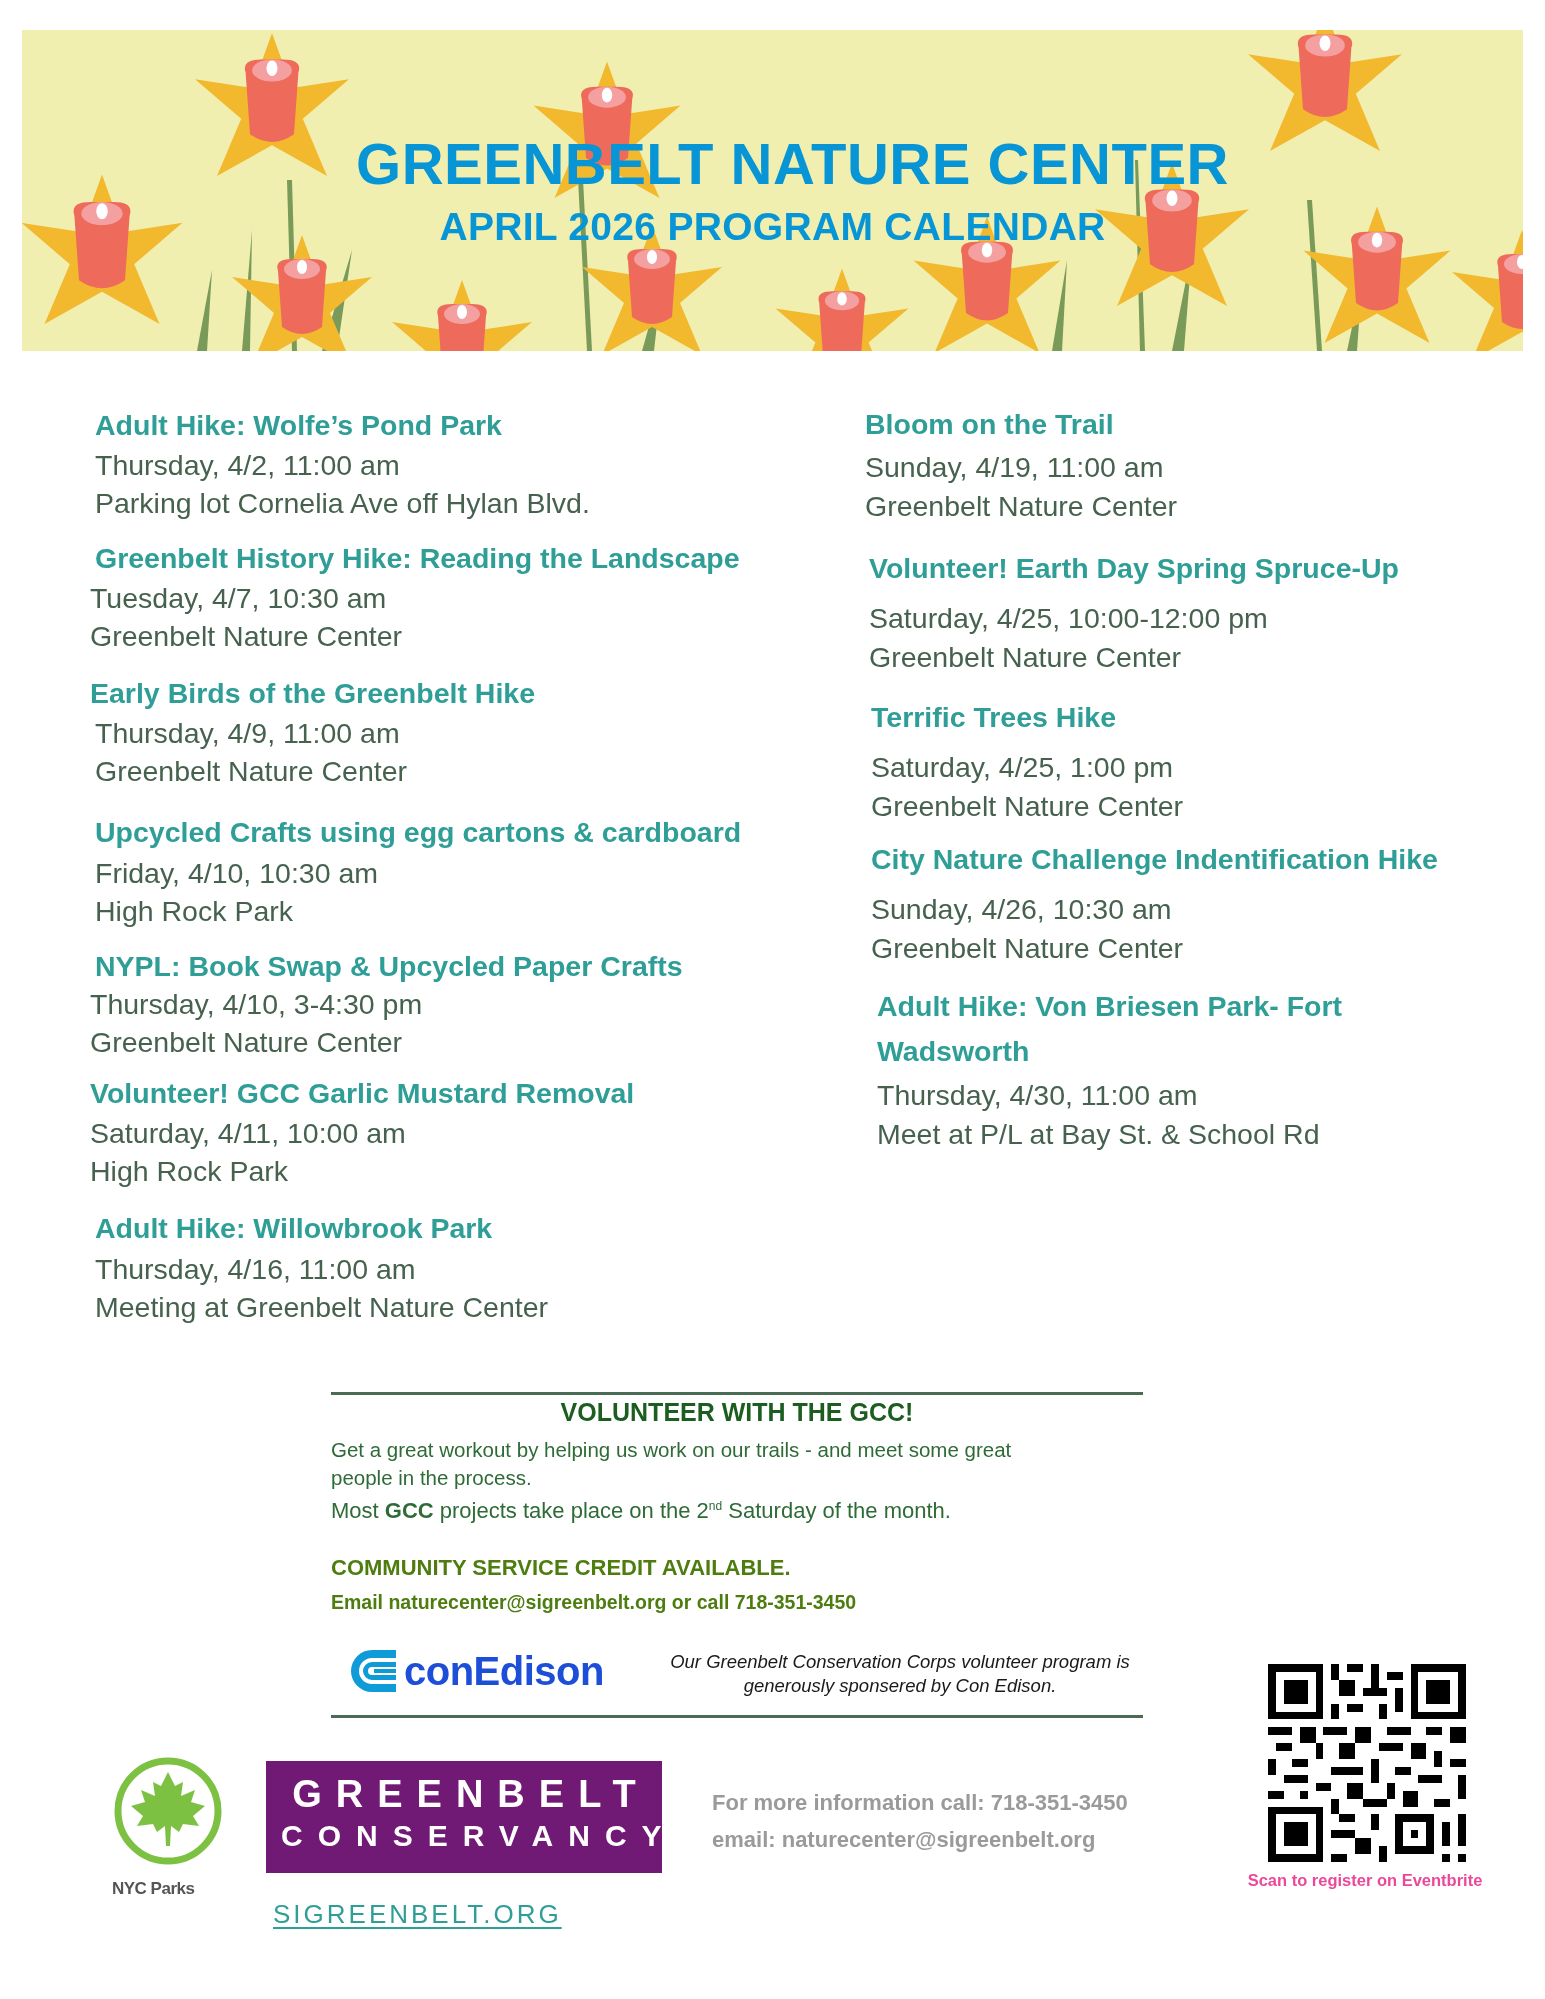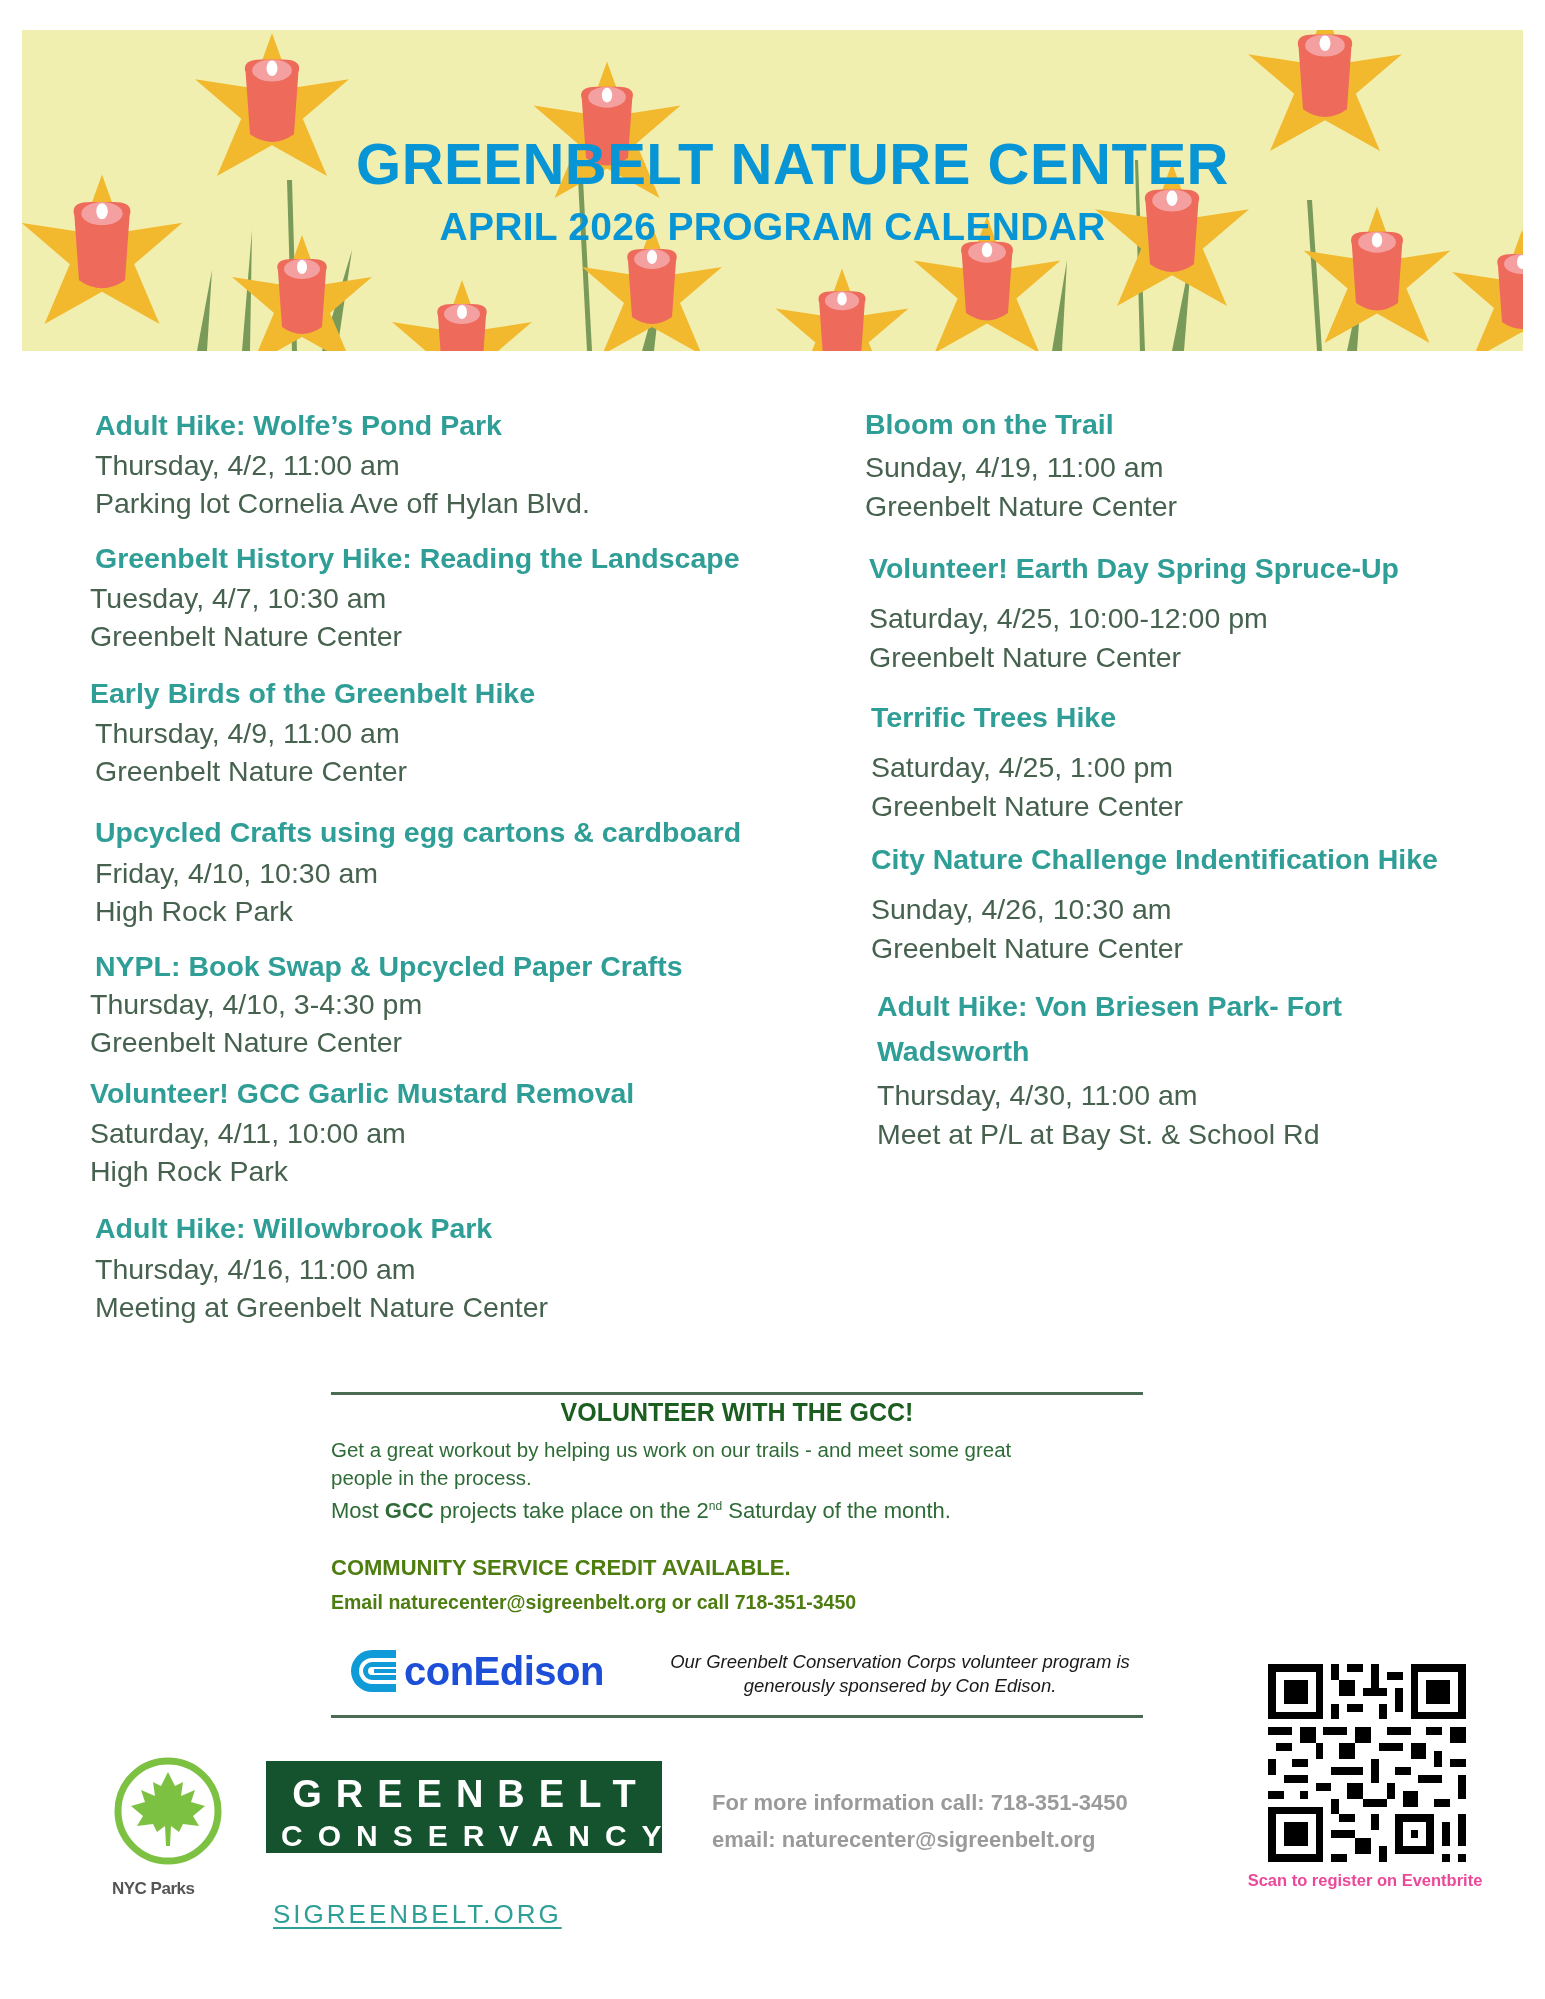--- a/index.html
+++ b/index.html
@@ -16,21 +16,21 @@
   
   .rule { position:absolute; left:331px; width:812px; height:3px; background:#4a6b54; }
   .vol-head { position:absolute; left:331px; width:812px; top:1398px; text-align:center; color:#1b5e20; font-weight:bold; font-size:25px; }
   .vol-body { position:absolute; left:331px; width:820px; color:#2e6b36; font-size:20.5px; line-height:28px; }
   .vol-center { position:absolute; left:331px; width:812px; color:#4d7c0f; font-weight:bold; }
   .coned-logo { position:absolute; left:346px; top:1648px; height:46px; display:flex; align-items:center; }
   .coned-text { color:#1d4ed8; font-weight:bold; font-size:40px; margin-left:6px; letter-spacing:-0.5px; }
   .sponsor { position:absolute; left:630px; top:1650px; width:540px; text-align:center; color:#1a1a1a; font-style:italic; font-size:18.5px; line-height:24px; }
   
   .nyc-label { position:absolute; left:112px; top:1879px; width:114px; text-align:left; color:#555555; font-weight:bold; font-size:17px; letter-spacing:-0.5px; }
-  .gc-logo { position:absolute; left:266px; top:1761px; width:396px; height:92px; background:#14532d; color:#ffffff; text-align:center; }
+  .gc-logo { position:absolute; left:266px; top:1761px; width:396px; height:112px; background:#701a75; color:#ffffff; text-align:center; }
   .gc-l1 { position:absolute; left:0; width:100%; top:12px; font-weight:bold; font-size:38px; letter-spacing:14px; padding-left:14px; box-sizing:border-box; }
   .gc-l2 { position:absolute; left:0; width:100%; top:58px; font-weight:bold; font-size:30px; letter-spacing:15px; padding-left:15px; box-sizing:border-box; }
   .site-link { position:absolute; left:273px; top:1899px; color:#2e9e96; font-size:26px; letter-spacing:3px; text-decoration:underline; text-underline-offset:4px; }
   .info { position:absolute; left:712px; color:#9a9a9a; font-weight:bold; font-size:22px; white-space:nowrap; }
   .qr { position:absolute; left:1268px; top:1664px; width:198px; height:198px; }
   .qr-cap { position:absolute; left:1215px; top:1871px; width:300px; text-align:center; color:#ec4899; font-weight:bold; font-size:16.5px; }
 </style>
 </head>
 <body>
 

